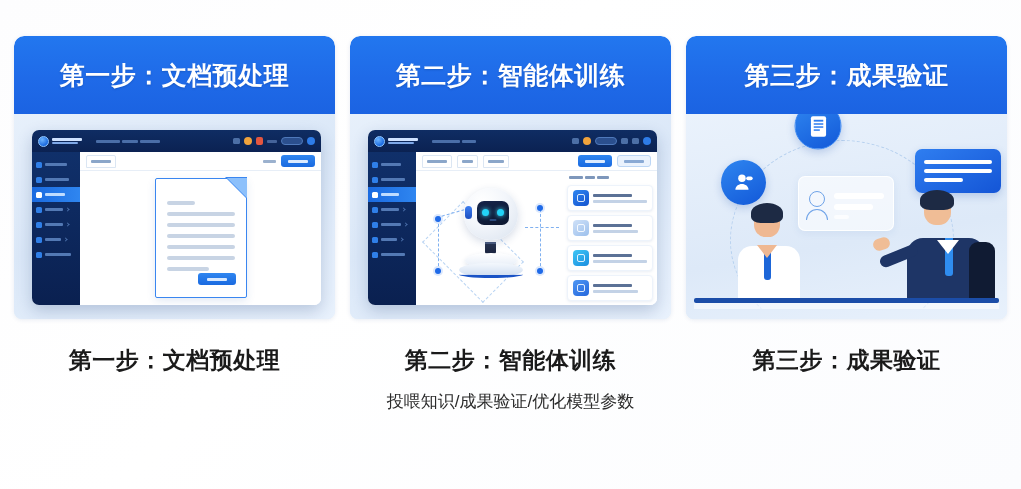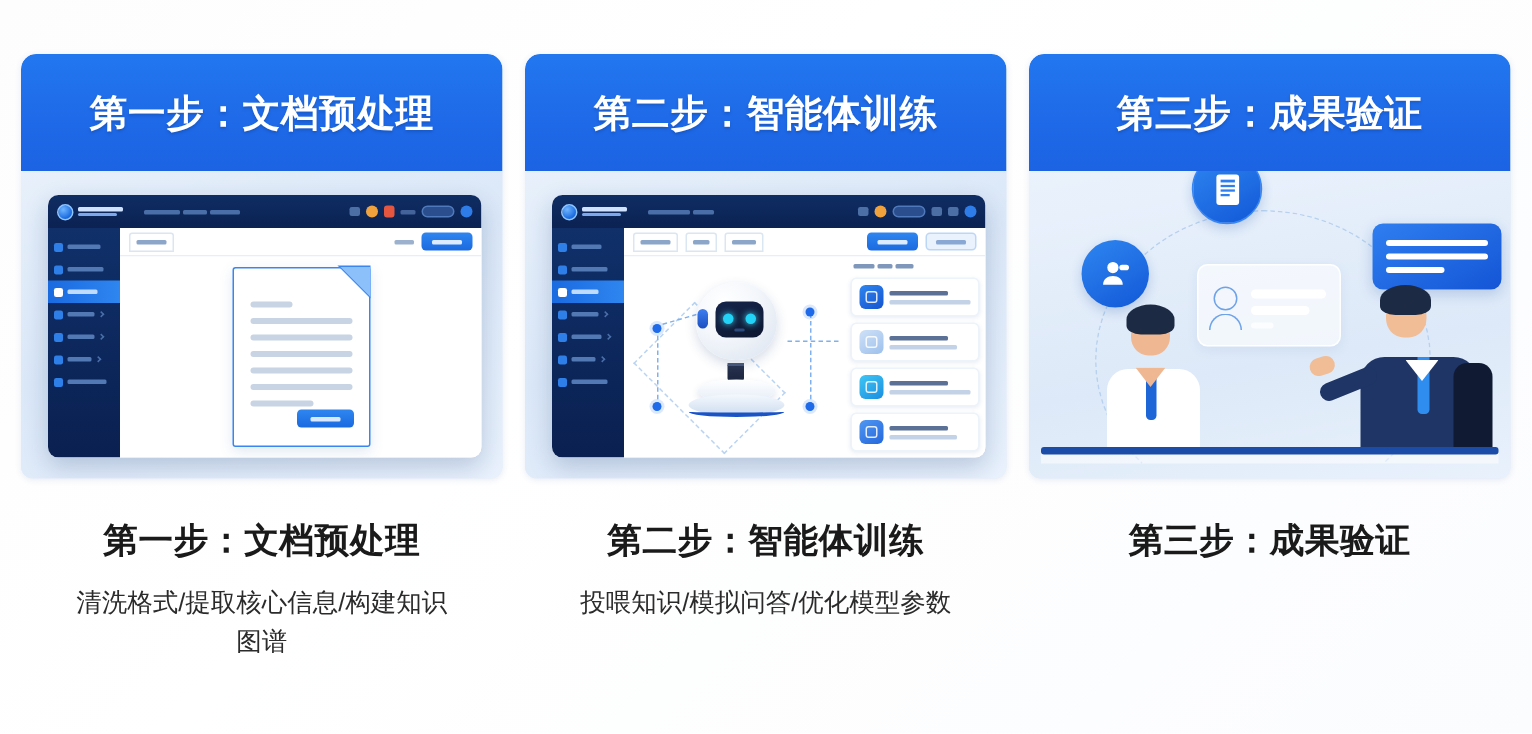--- a/index.html
+++ b/index.html
@@ -375,21 +375,20 @@
               </div>
             </div>
           </div>
 
         </div>
       </div>
     </div>
 
     <div class="cap">
       <div class="cap-title">第一步：文档预处理</div>
-      <div class="cap-sub" style="padding:0 30px;">清洗格式/提取核心信息/构建知识图谱</div>
     </div>
   </div>
 
   <div class="col">
     <div class="card">
       <div class="card-header">
         <span class="htxt">第二步：智能体训练</span>
       </div>
       <div class="card-illus">
         <div class="dash">
@@ -538,21 +537,21 @@
               </div>
             </div>
           </div>
 
         </div>
       </div>
     </div>
 
     <div class="cap">
       <div class="cap-title">第二步：智能体训练</div>
-      <div class="cap-sub">投喂知识/模拟问答/优化模型参数</div>
+      <div class="cap-sub">投喂知识/成果验证/优化模型参数</div>
     </div>
   </div>
 
   <div class="col">
     <div class="card">
       <div class="card-header">
         <span class="htxt">第三步：成果验证</span>
       </div>
       <div class="card-illus">
         <div class="scene">

